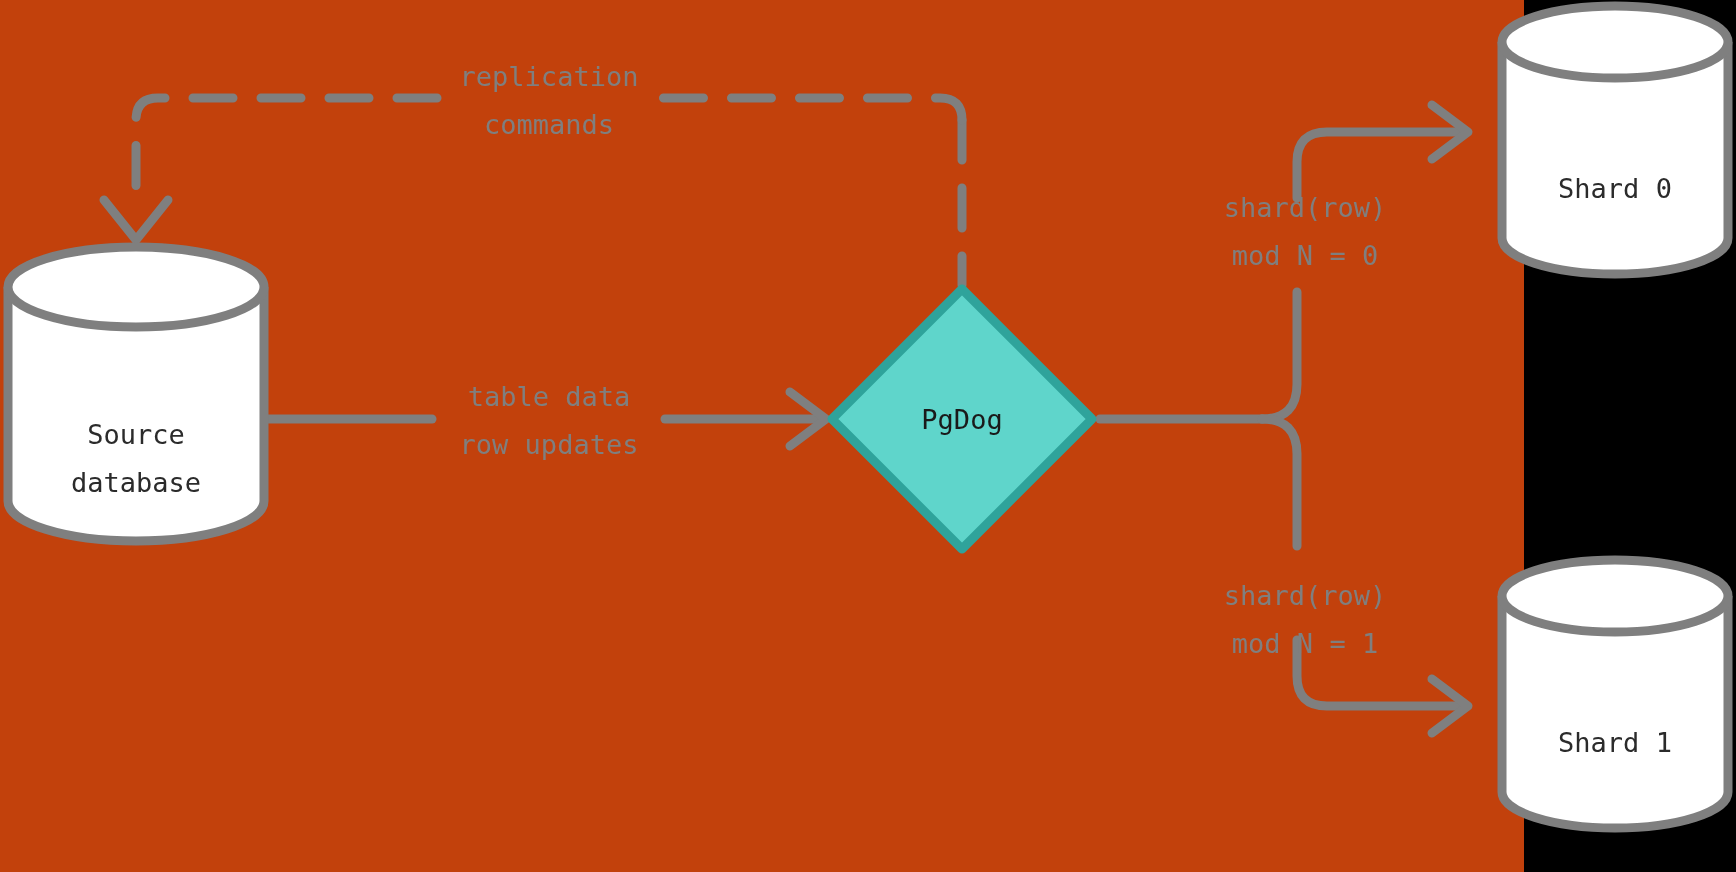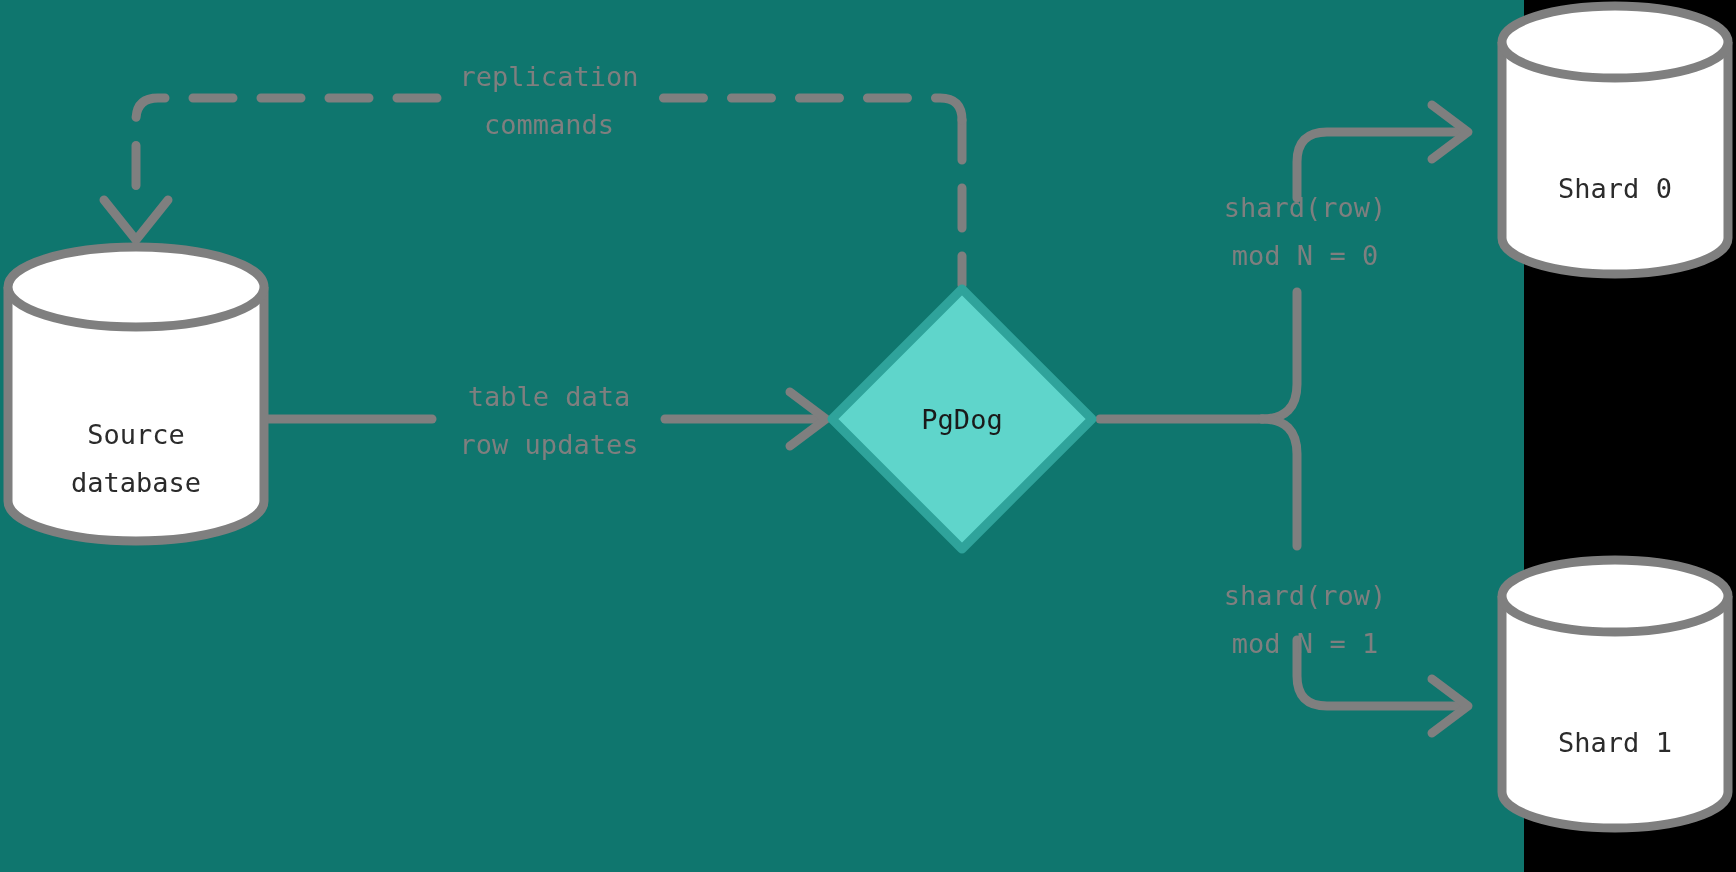--- a/index.html
+++ b/index.html
@@ -11,21 +11,21 @@
   body {
     width: 1736px;
     height: 872px;
     overflow: hidden;
     font-family: "DejaVu Sans Mono", "Liberation Mono", monospace;
   }
   #diagram-root {
     position: relative;
     width: 1524px;
     height: 872px;
-    background: #0f766e;
+    background: #c2410c;
   }
   svg#diagram-svg {
     position: absolute;
     top: 0;
     left: 0;
     width: 1736px;
     height: 872px;
     display: block;
   }
   .edge-line {

